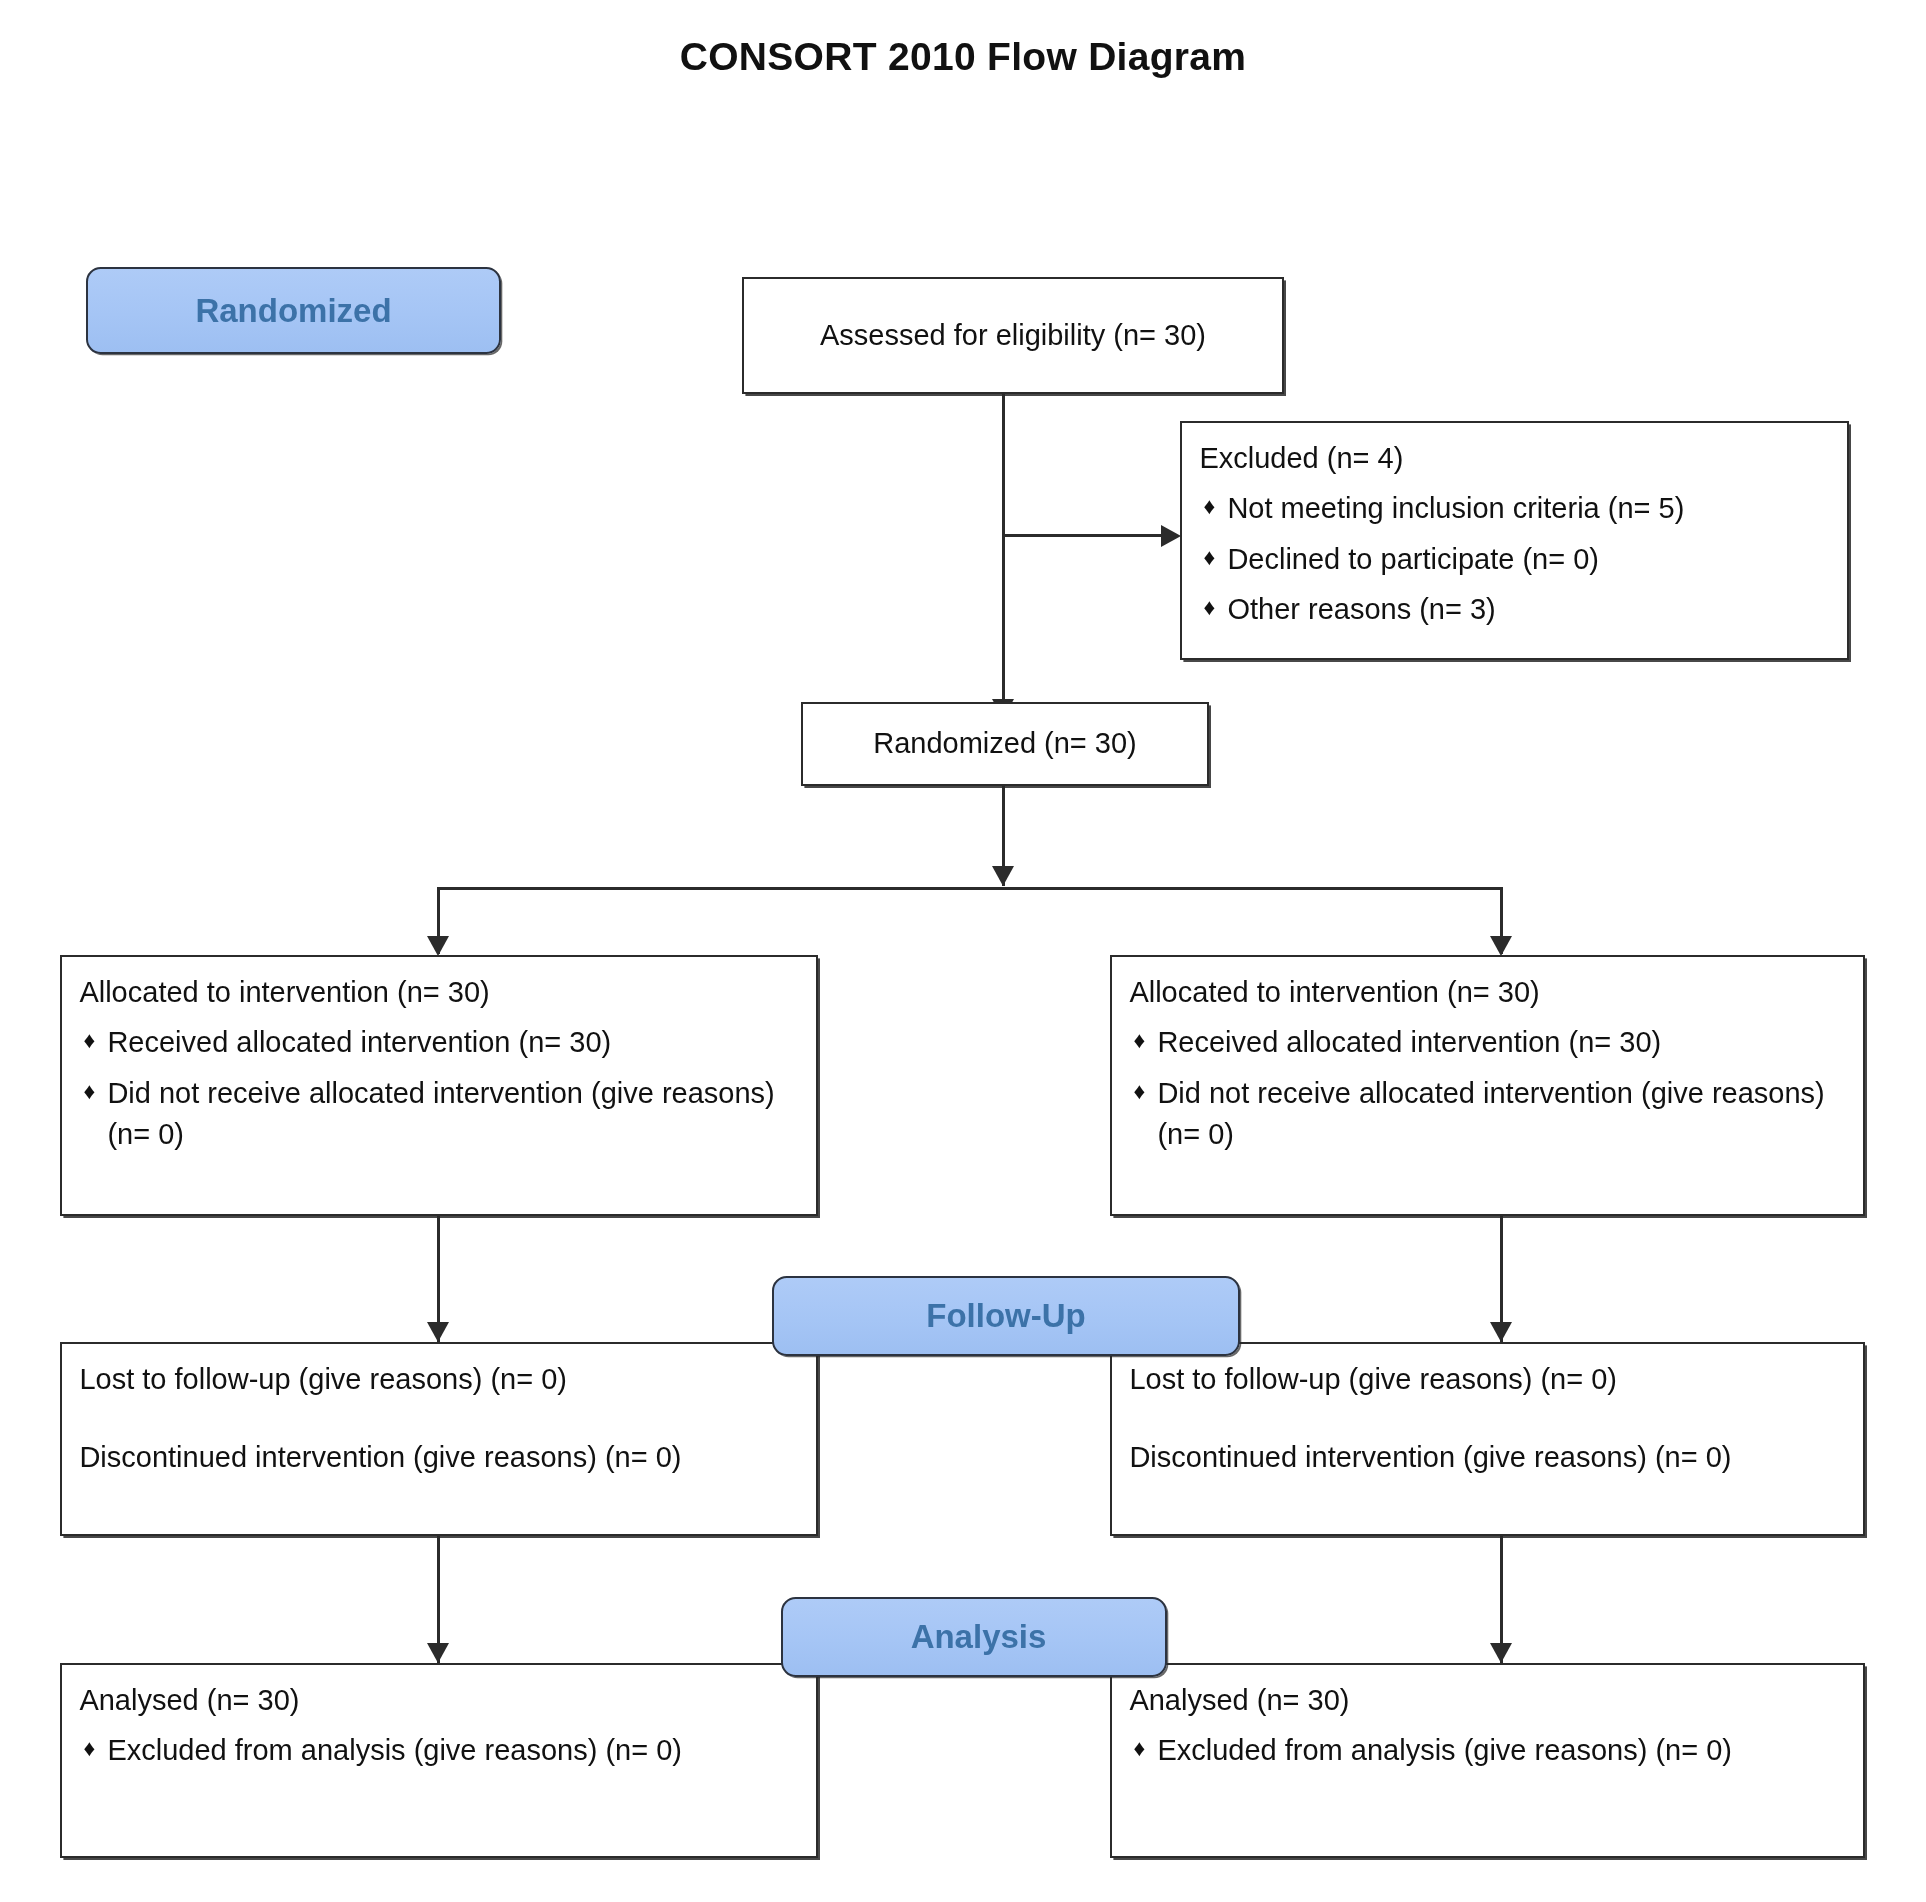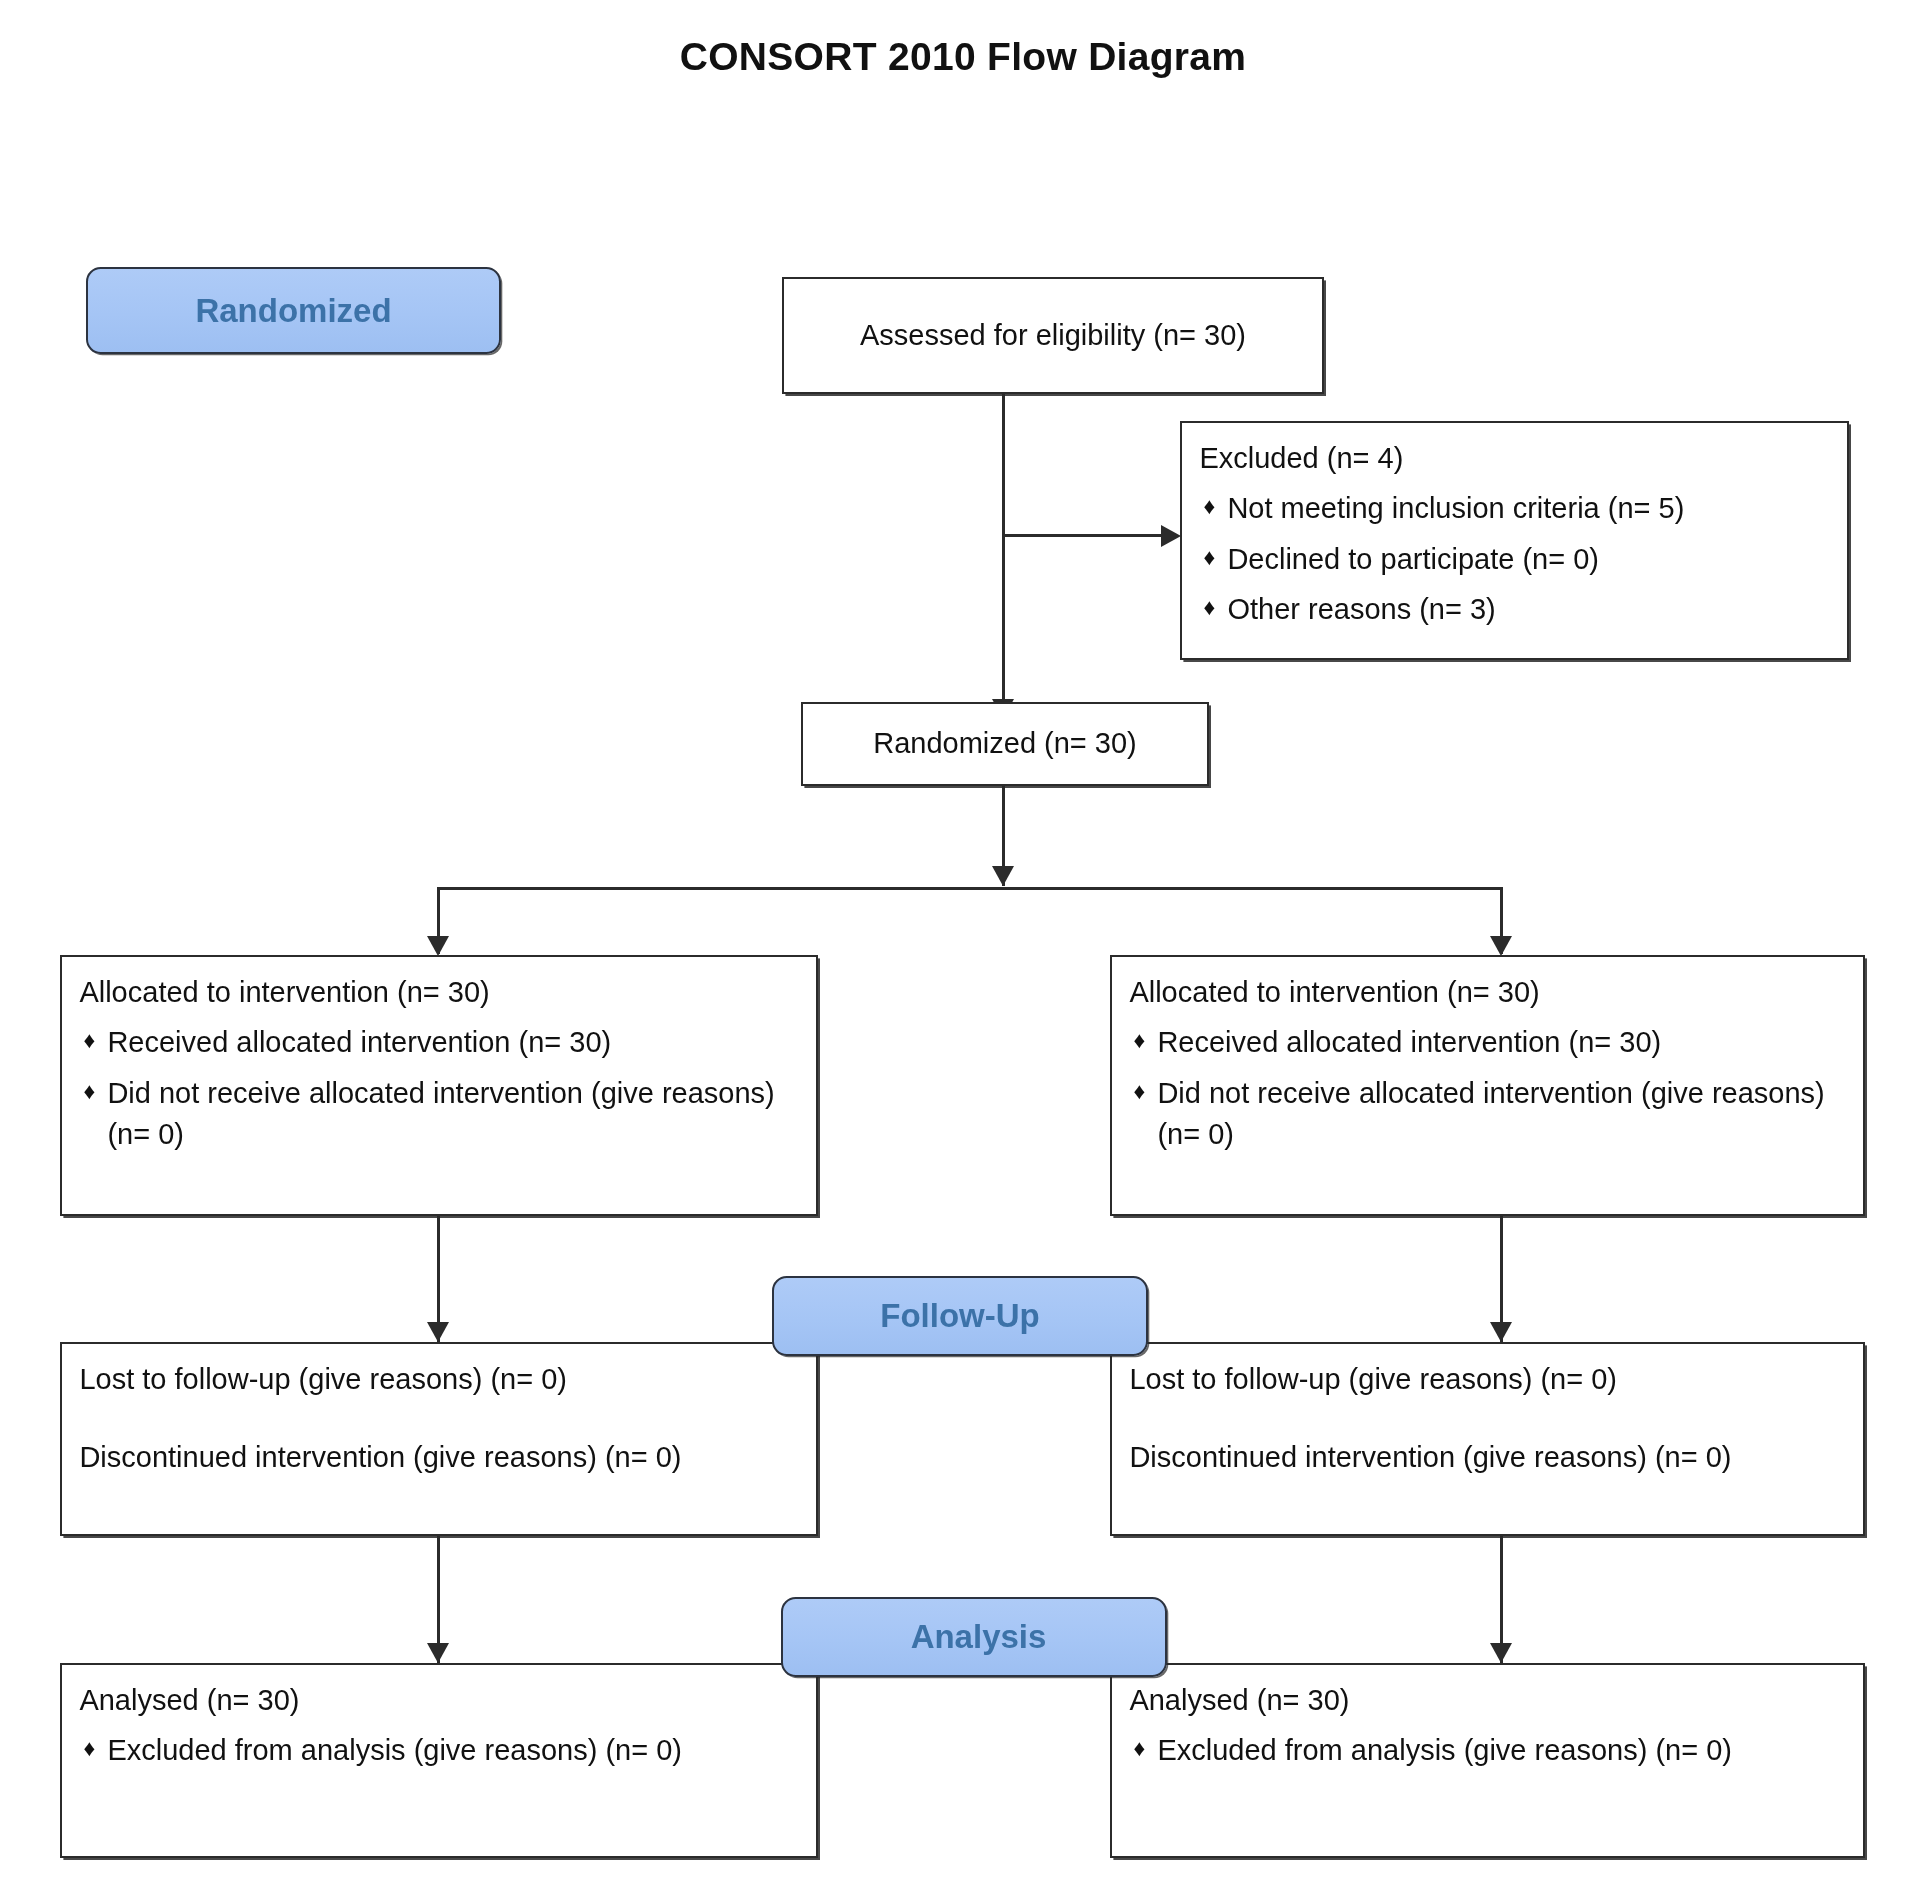--- a/index.html
+++ b/index.html
@@ -141,21 +141,21 @@
 <body>
 
 <div id="canvas">
 
   <div class="diagram-title">CONSORT 2010 Flow Diagram</div>
 
   <div class="stage-badge" style="left:86px; top:267px; width:415px; height:87px;">
     <span>Randomized</span>
   </div>
 
-  <div class="box center" style="left:742px; top:277px; width:542px; height:117px;margin-left:40px;">
+  <div class="box center" style="left:742px; top:277px; width:542px; height:117px;">
     <div class="box-inner">
       <span>Assessed for eligibility (n= 30)</span>
     </div>
   </div>
 
   <div class="vline" style="left:1002px; top:394px; height:324px;"></div>
   <div class="arrow-down" style="left:992px; top:699px;"></div>
 
   <div class="hline" style="left:1002px; top:534px; width:160px;"></div>
   <div class="arrow-right" style="left:1161px; top:525px;"></div>
@@ -225,21 +225,21 @@
         </li>
       </ul>
     </div>
   </div>
 
   <div class="vline" style="left:437px; top:1215px; height:127px;"></div>
   <div class="arrow-down" style="left:427px; top:1322px;"></div>
   <div class="vline" style="left:1500px; top:1215px; height:127px;"></div>
   <div class="arrow-down" style="left:1490px; top:1322px;"></div>
 
-  <div class="stage-badge" style="left:772px; top:1276px; width:376px; height:80px;">
+  <div class="stage-badge" style="left:772px; top:1276px; width:468px; height:80px;">
     <span>Follow-Up</span>
   </div>
 
   <div class="box" style="left:60px; top:1342px; width:758px; height:194px;">
     <div class="box-inner">
       <div class="lead-line">Lost to follow-up (give reasons) (n= 0)</div>
       <div class="spaced-line">Discontinued intervention (give reasons) (n= 0)</div>
     </div>
   </div>
 

